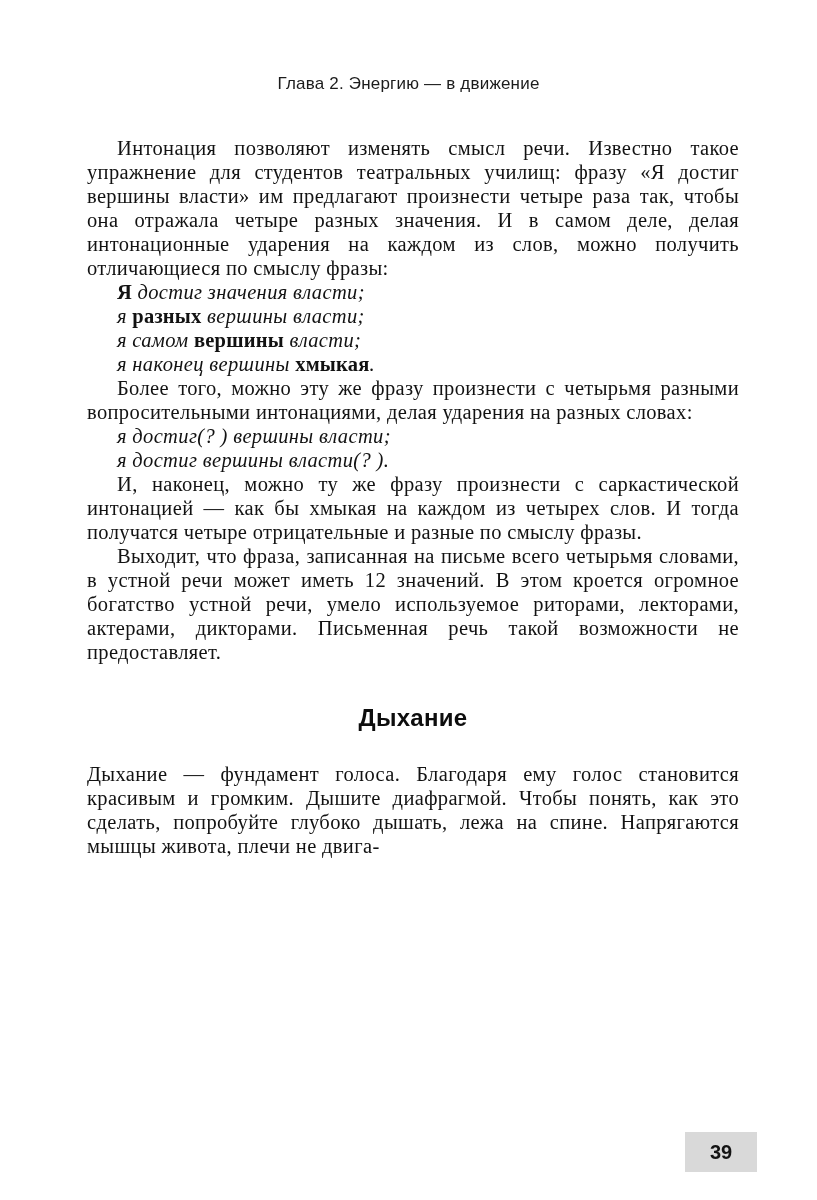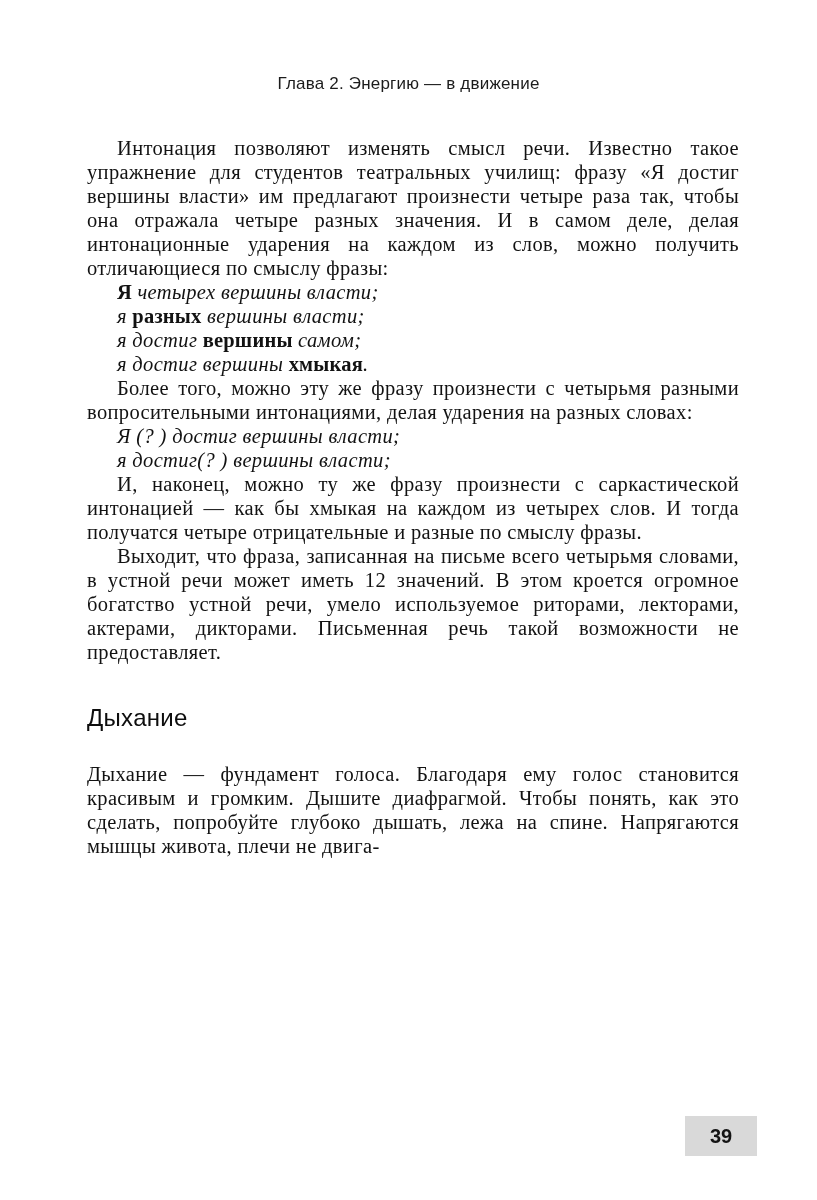--- a/index.html
+++ b/index.html
@@ -40,31 +40,31 @@
   p.no-indent { text-indent: 0; font-family: Liberation Serif, serif; }
   .verse p {
     margin-left: 30px;
     text-align: left;
     font-style: italic;
   }
   .verse .it { font-style: italic; }
   .verse .b  { font-style: normal; font-weight: bold; letter-spacing: 0.2px; }
   .section-heading {
     font-family: "Liberation Sans", sans-serif;
-    font-weight: normal;
+    font-weight: bold;
     font-size: 24px;
     letter-spacing: 0.3px;
-    text-align: left;
+    text-align: center;
     margin: 42px 0 32px 0;
     color: #0d0d0d;
   }
   .page-number-box {
     position: absolute;
     right: 56px;
-    bottom: 44px;
+    bottom: 28px;
     width: 72px;
     height: 40px;
     background: #d9d9d9;
     display: flex;
     align-items: center;
     justify-content: center;
     font-family: "Liberation Sans", sans-serif;
     font-weight: bold;
     font-size: 20px;
     color: #141414;
@@ -75,31 +75,31 @@
 
 <div class="page">
 
   <div class="running-header">Глава 2. Энергию — в движение</div>
 
   <div class="content">
 
     <p class="para">Интонация позволяют изменять смысл речи. Известно такое упражнение для студентов театральных училищ: фразу «Я достиг вершины власти» им предлагают произнести четыре раза так, чтобы она отражала четыре разных значения. И в самом деле, делая интонационные ударения на каждом из слов, можно получить отличающиеся по смыслу фразы:</p>
 
     <div class="verse">
-      <p><span class="it"></span><span class="b">Я</span><span class="it"> четырех вершины власти;</span></p>
+      <p><span class="it"></span><span class="b">Я</span><span class="it"> достиг значения власти;</span></p>
       <p><span class="it">я </span><span class="b">разных</span><span class="it"> вершины власти;</span></p>
-      <p><span class="it">я достиг </span><span class="b">вершины</span><span class="it"> самом;</span></p>
-      <p><span class="it">я достиг вершины </span><span class="b">хмыкая</span><span class="it">.</span></p>
+      <p><span class="it">я самом </span><span class="b">вершины</span><span class="it"> власти;</span></p>
+      <p><span class="it">я наконец вершины </span><span class="b">хмыкая</span><span class="it">.</span></p>
     </div>
 
     <p class="para">Более того, можно эту же фразу произнести с четырьмя разными вопросительными интонациями, делая ударения на разных словах:</p>
 
     <div class="verse">
-      <p>Я (? ) достиг вершины власти;</p>
       <p>я достиг(? ) вершины власти;</p>
+      <p>я достиг вершины власти(? ).</p>
     </div>
 
     <p class="para">И, наконец, можно ту же фразу произнести с саркастической интонацией — как бы хмыкая на каждом из четырех слов. И тогда получатся четыре отрицательные и разные по смыслу фразы.</p>
 
     <p class="para">Выходит, что фраза, записанная на письме всего четырьмя словами, в устной речи может иметь 12 значений. В этом кроется огромное богатство устной речи, умело используемое риторами, лекторами, актерами, дикторами. Письменная речь такой возможности не предоставляет.</p>
 
     <h2 class="section-heading">Дыхание</h2>
 
     <p class="no-indent">Дыхание — фундамент голоса. Благодаря ему голос становится красивым и громким. Дышите диафрагмой. Чтобы понять, как это сделать, попробуйте глубоко дышать, лежа на спине. Напрягаются мышцы живота, плечи не двига-</p>
 

